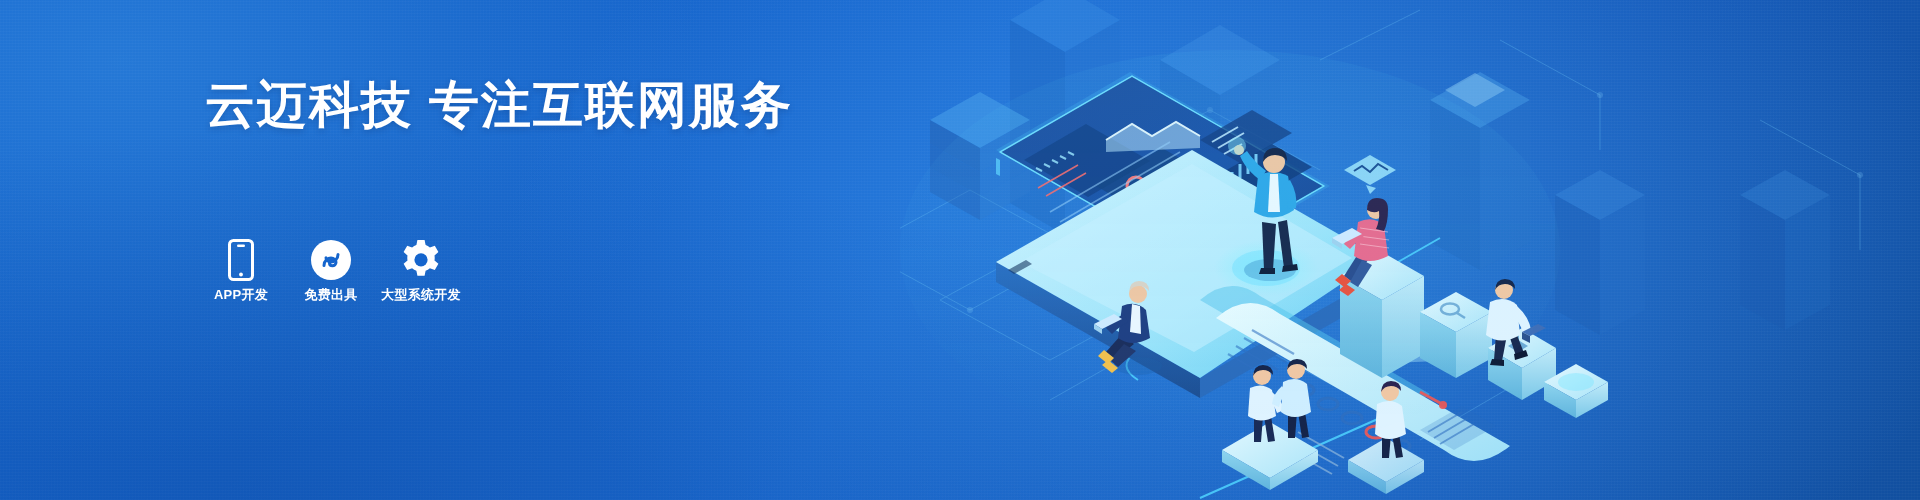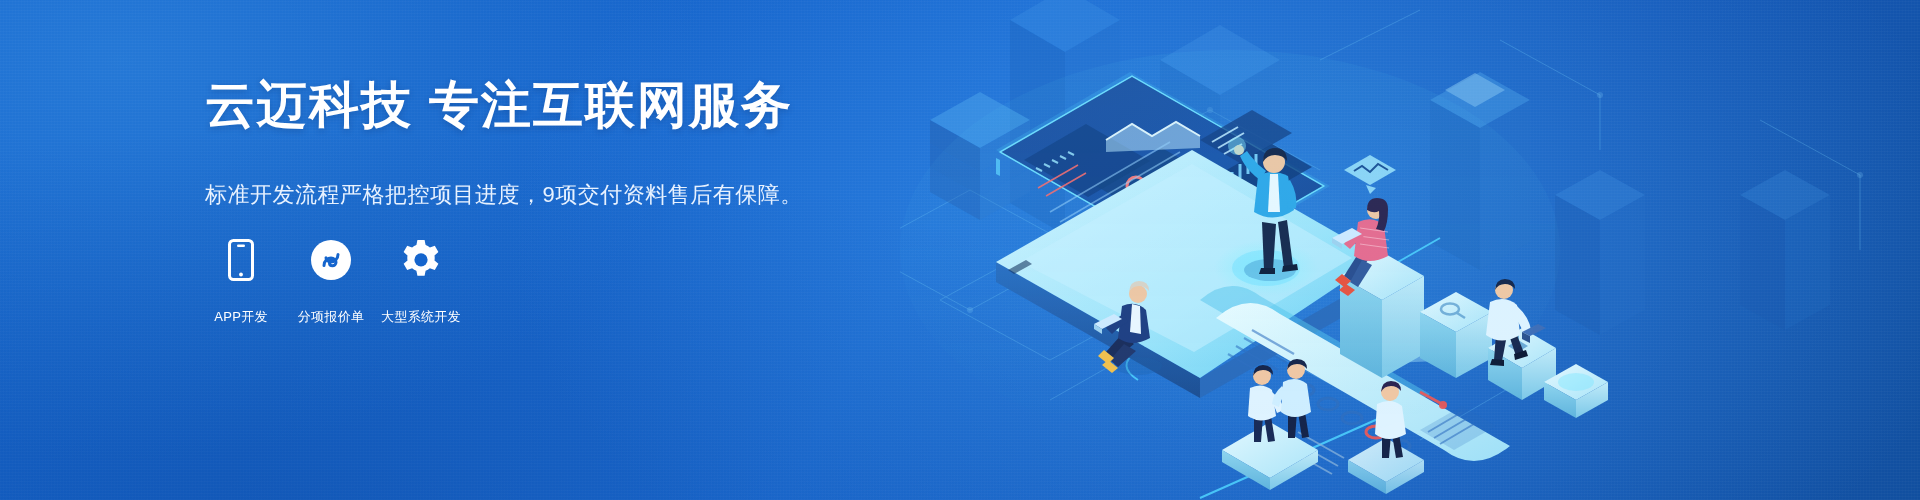--- a/index.html
+++ b/index.html
@@ -58,22 +58,22 @@
   .service {
     display:flex; flex-direction:column; align-items:center;
     width:72px; margin-right:18px;
   }
   .service:last-child { margin-right:0;justify-content:center; }
   .svc-ico {
     height:48px; display:flex; align-items:center; justify-content:center;
   }
   .svc-ico svg { display:block; }
   .svc-label {
-    margin-top:24px;
-    font-size:13px; color:#ffffff; white-space:nowrap; letter-spacing:.3px;
+    margin-top:2px;
+    font-size:13px; color:#ffffff; white-space:nowrap; letter-spacing:.3px;font-weight:bold;
   }
   .service:nth-child(5) .svc-label { letter-spacing:0; }
 
   
   #illus { position:absolute; right:0; top:0; width:1020px; height:500px; }
   #illus svg { display:block; }
 </style>
 </head>
 <body>
 
@@ -482,21 +482,20 @@
 
       <ellipse cx="330" cy="250" rx="330" ry="200" fill="url(#gGlow)" opacity=".12"></ellipse>
     </svg>
   </div>
 
   <div id="content">
 
     <div class="headline">云迈科技 专注互联网服务</div>
 
 
-    <div class="sub" id="sub2">标准开发流程严格把控项目进度，9项交付资料售后有保障。</div>
 
     <div id="services">
 
       <div class="service">
         <span class="svc-ico">
           <svg width="26" height="42" viewBox="0 0 26 42">
             <rect x="1.5" y="1.5" width="23" height="39" rx="4" ry="4" fill="none" stroke="#ffffff" stroke-width="3"></rect>
             <rect x="9" y="5.5" width="8" height="2.6" rx="1.3" fill="#ffffff"></rect>
             <circle cx="13" cy="35.5" r="1.9" fill="#ffffff"></circle>
           </svg>
@@ -507,21 +506,21 @@
       <div class="service">
         <span class="svc-ico">
           <svg width="42" height="42" viewBox="0 0 42 42">
             <circle cx="21" cy="21" r="20" fill="#ffffff"></circle>
             <path d="M14 26.5 c0 -5 4 -7.5 7 -7.5 c3 0 5 2 5 4.2
                      c0 2.2 -1.8 3.6 -3.5 3.6 c-1.7 0 -3 -1.2 -3 -2.8
                      c0 -1.5 1.1 -2.6 2.4 -2.6" fill="none" stroke="#1565cd" stroke-width="3" stroke-linecap="round"></path>
             <path d="M28 15.5 c0 5 -4 7.5 -7 7.5 c-3 0 -5 -2 -5 -4.2" fill="none" stroke="#1565cd" stroke-width="3" stroke-linecap="round"></path>
           </svg>
         </span>
-        <span class="svc-label">分项报价单</span>
+        <span class="svc-label">免费出具</span>
       </div>
 
 
 
       <div class="service">
         <span class="svc-ico">
           <svg width="42" height="42" viewBox="0 0 42 42">
             <path d="M17.4 1 h7.2 l1 5.1 a15 15 0 0 1 4.3 2.5 l4.9 -1.8 l3.6 6.2
                      l-3.9 3.4 a15 15 0 0 1 0 5 l3.9 3.4 l-3.6 6.2 l-4.9 -1.8
                      a15 15 0 0 1 -4.3 2.5 l-1 5.1 h-7.2 l-1 -5.1

